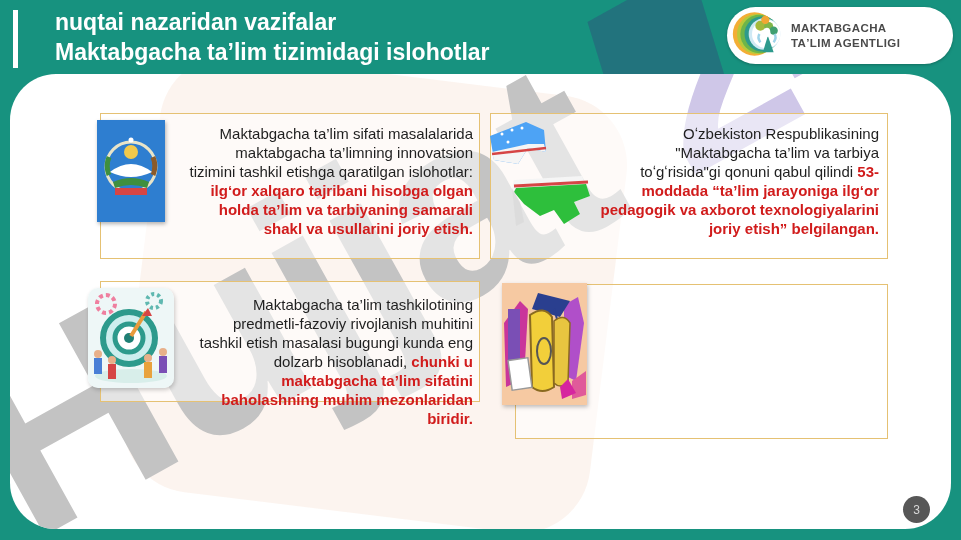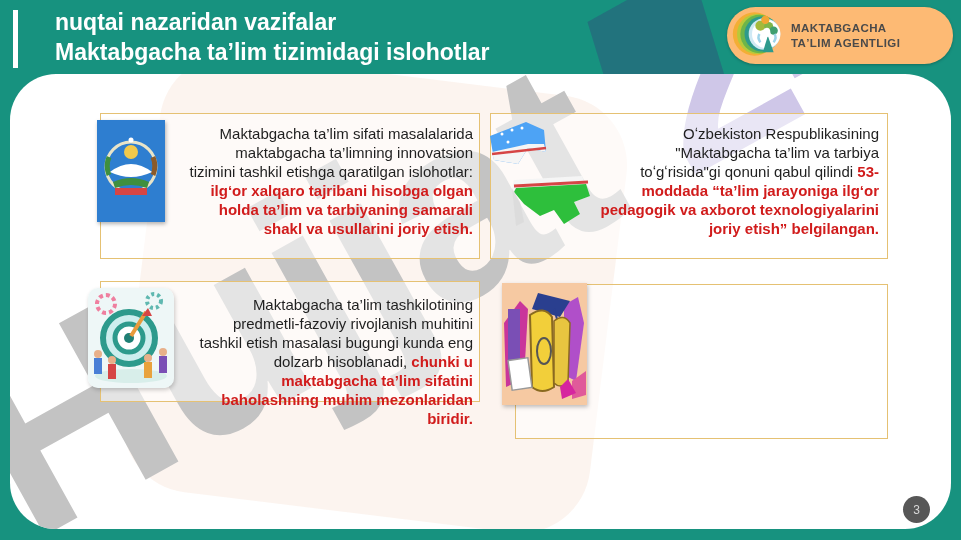--- a/index.html
+++ b/index.html
@@ -14,21 +14,21 @@
   .header-watermark-shape {
     position:absolute; left:598px; top:-8px; width:118px; height:120px;
     background:rgba(47,82,124,.48); transform:rotate(-29deg) skewX(-12deg); z-index:1;
   }
   .slide-title {
     position:absolute; left:55px; top:7px; z-index:6;
     color:#ffffff; font-weight:bold; font-size:23px; line-height:30px;
   }
   .logo-badge {
     position:absolute; left:727px; top:7px; width:226px; height:57px; z-index:6;
-    background:#fdba74; border-radius:29px;
+    background:#ffffff; border-radius:29px;
     display:flex; align-items:center; gap:9px; padding-left:5px;
     box-shadow:0 1px 3px rgba(0,0,0,.25);
   }
   .logo-text { font-size:11.5px; font-weight:bold; color:#4a4a4a; letter-spacing:.4px; line-height:15px; }
   
   .content {
     position:absolute; left:10px; top:74px; width:941px; height:455px;
     background:#ffffff; border-radius:46px; overflow:hidden; z-index:3;
   }
   .pink-blob {

